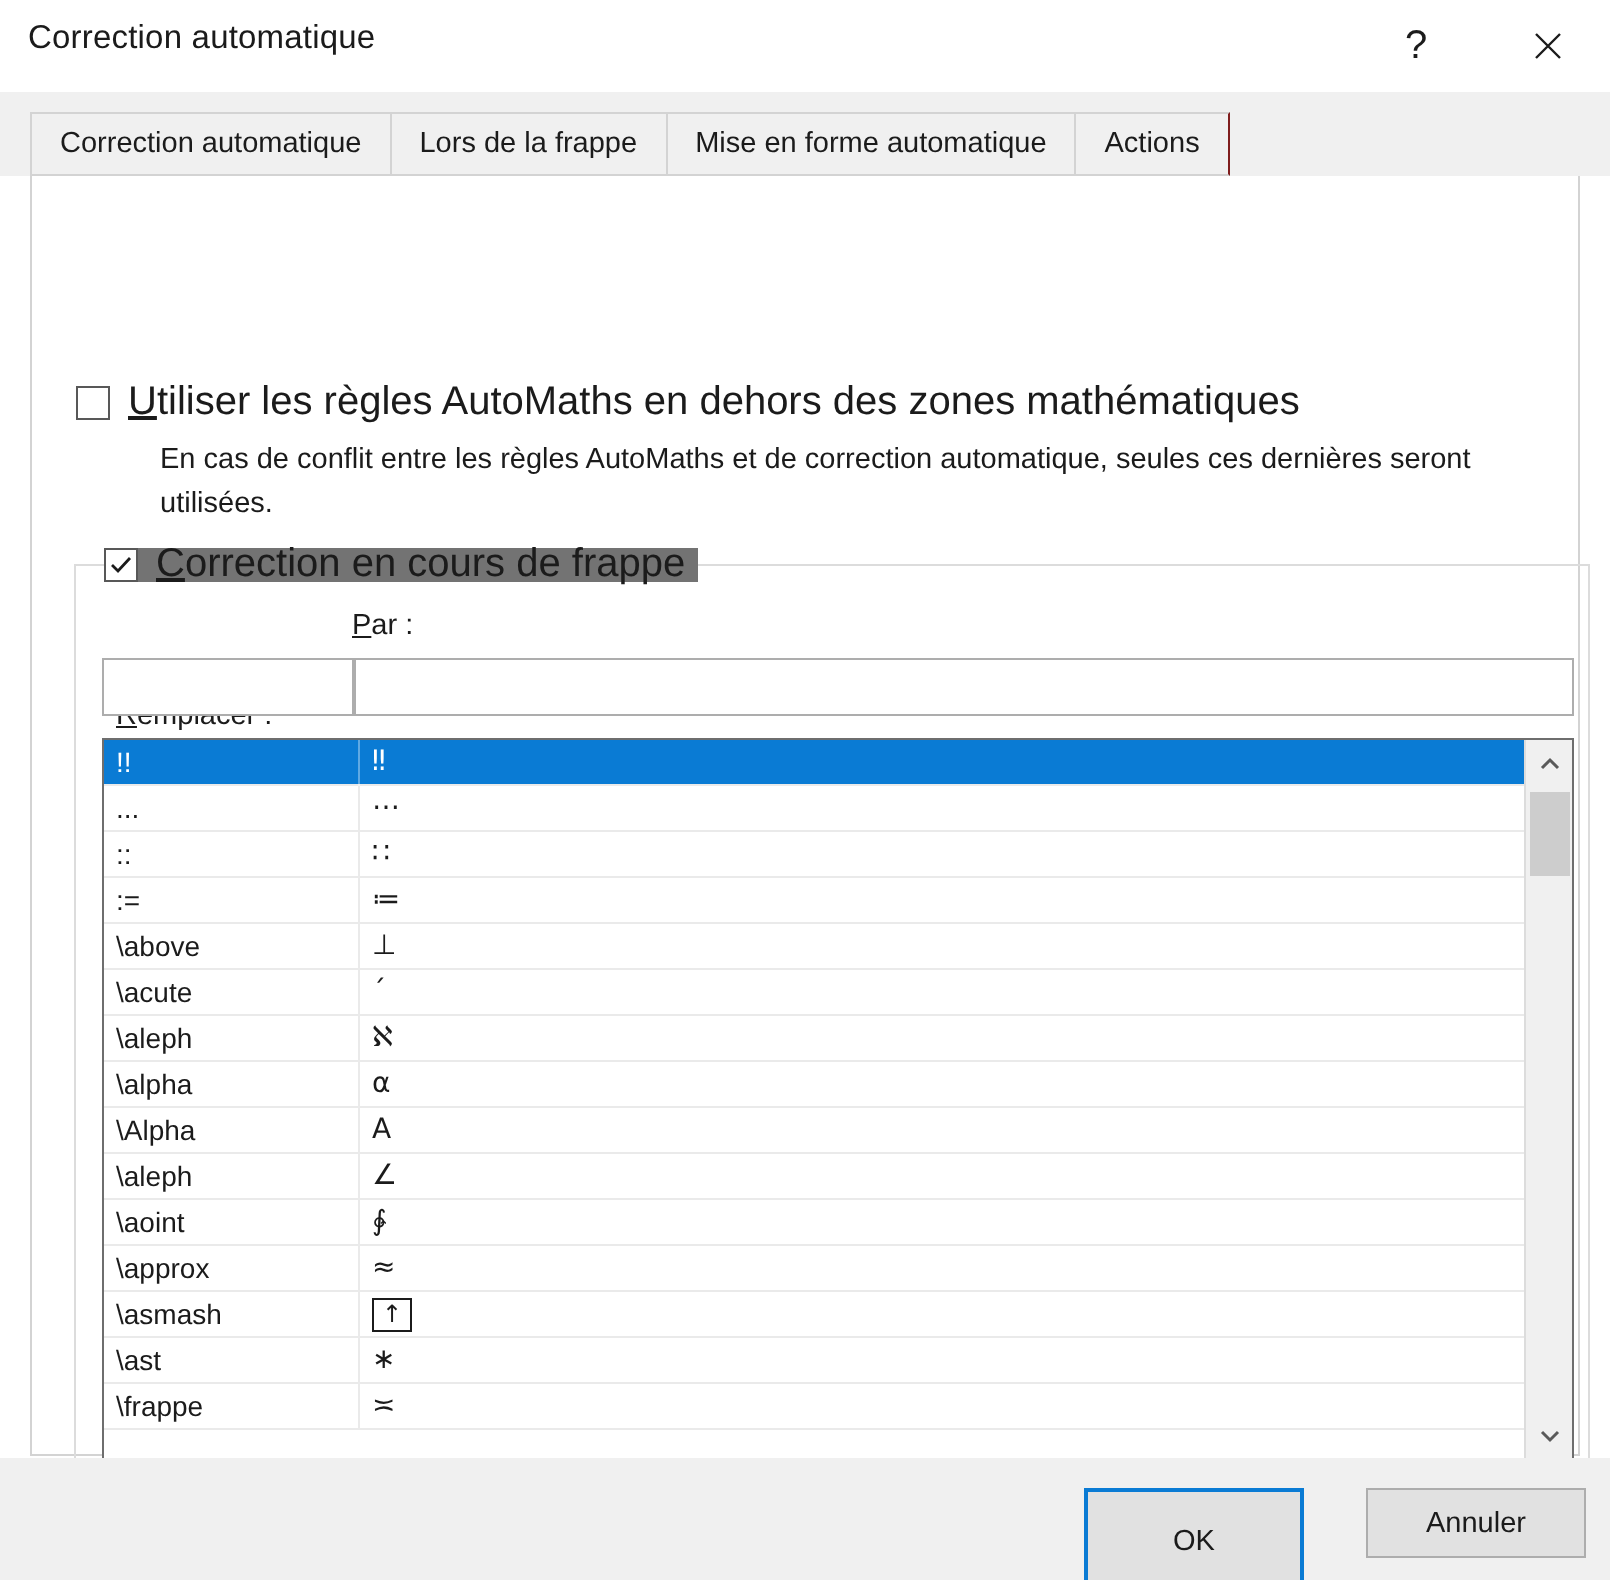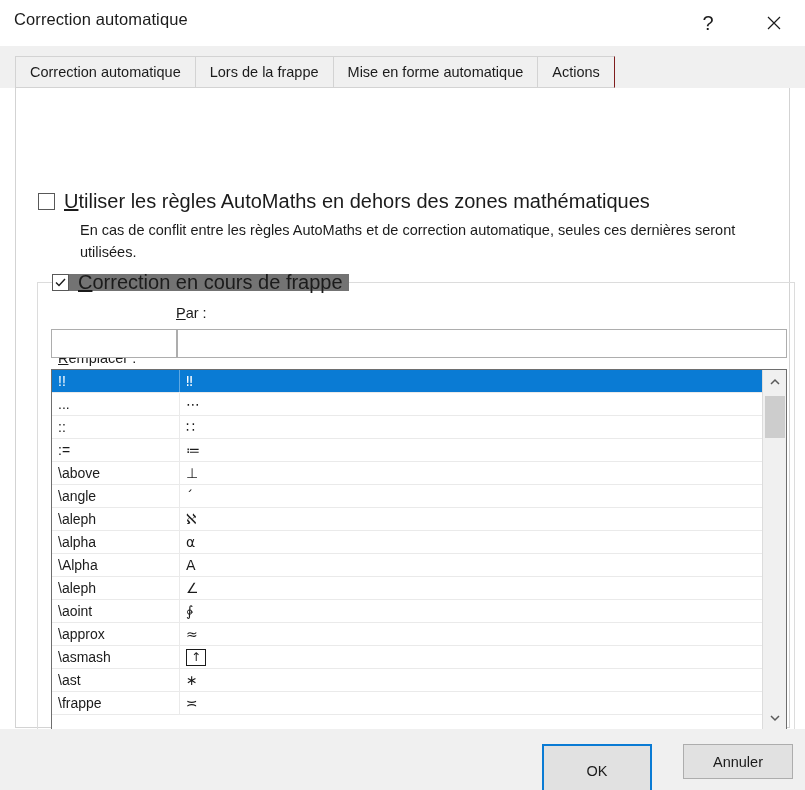--- a/index.html
+++ b/index.html
@@ -319,21 +319,21 @@
           </div>
           <div class="lrow">
             <div class="c1">:=</div>
             <div class="c2">≔</div>
           </div>
           <div class="lrow">
             <div class="c1">\above</div>
             <div class="c2">⊥</div>
           </div>
           <div class="lrow">
-            <div class="c1">\angle</div>
+            <div class="c1">\acute</div>
             <div class="c2">´</div>
           </div>
           <div class="lrow">
             <div class="c1">\aleph</div>
             <div class="c2">ℵ</div>
           </div>
           <div class="lrow">
             <div class="c1">\alpha</div>
             <div class="c2">α</div>
           </div>

